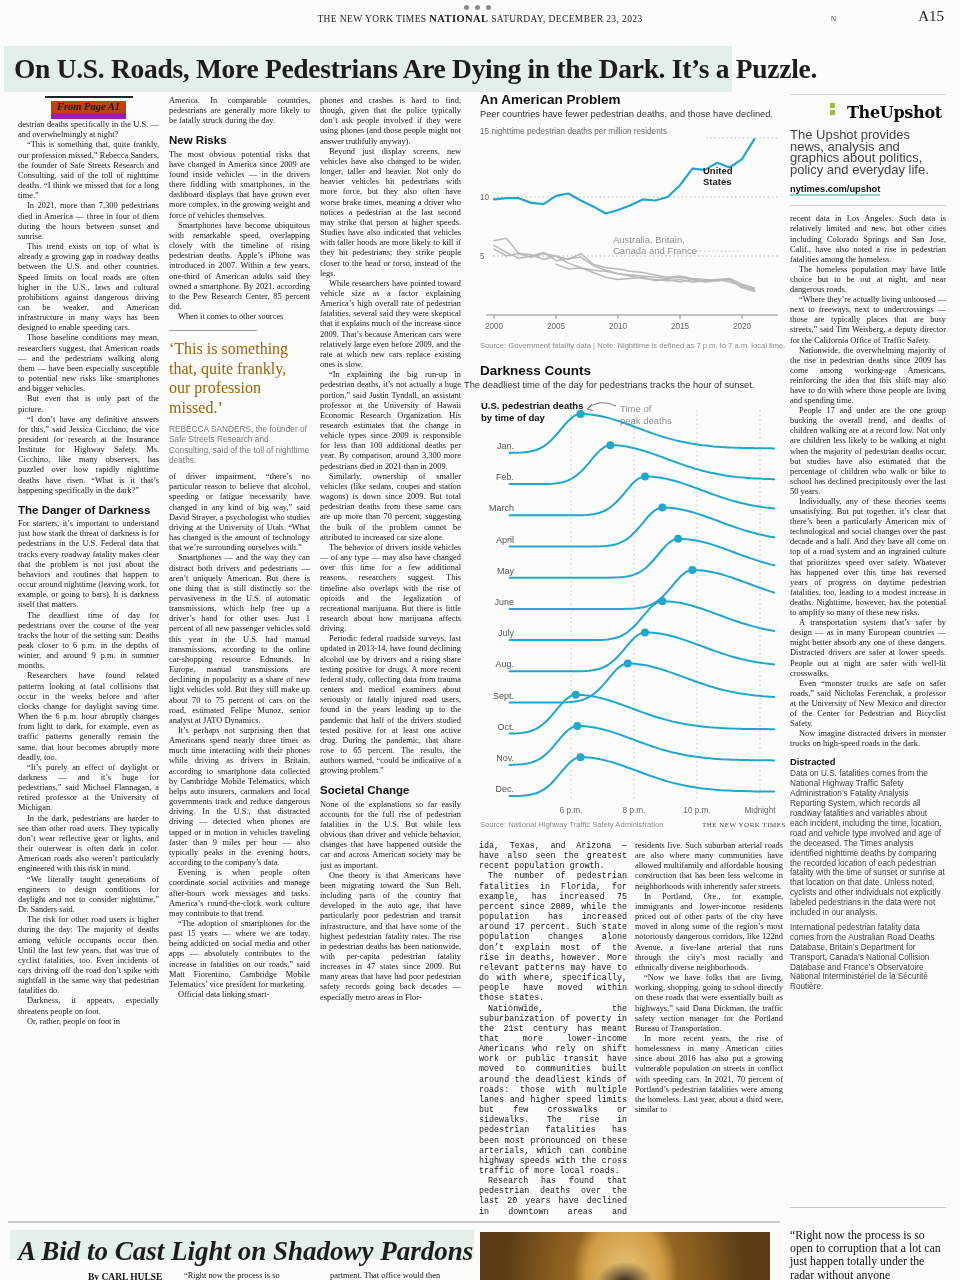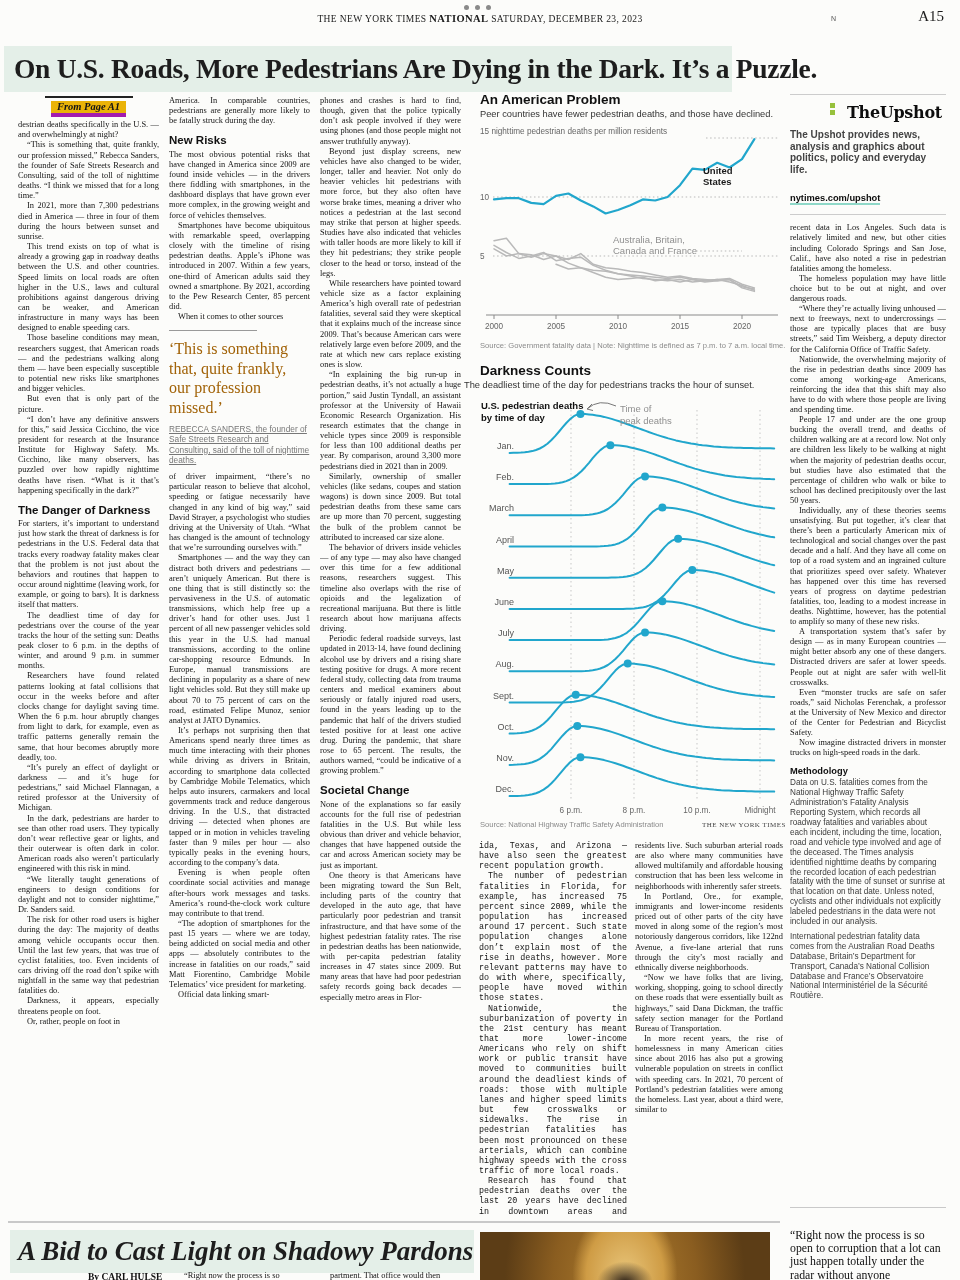--- a/index.html
+++ b/index.html
@@ -19,28 +19,28 @@
             color:#1d1d1d;letter-spacing:-0.3px;white-space:nowrap;}
   
   .col{position:absolute;top:96px;width:141px;height:1120px;overflow:hidden;
        font-size:8.4px;line-height:10.15px;text-align:justify;color:#141414;}
   .bp{margin:0;text-indent:9px;}
   .list > .bp:first-child{text-indent:0;}
   .subhead{font-family:"Liberation Sans",sans-serif;font-size:11.5px;margin:9px 0 4px;color:#111;}
   .subhead + .bp{text-indent:0;}
   .jump{text-align:center;margin-bottom:7px;}
   .jump-rule{width:88px;height:2px;background:#222;margin:0 auto 4px;}
-  .jump-label{font-style:italic;font-weight:bold;font-size:10.5px;background:#eab308;
-              border-bottom:4px solid #a21caf;padding:0 6px 1px;}
+  .jump-label{font-style:italic;font-weight:bold;font-size:10.5px;background:#c2410c;
+              border-bottom:6px solid #a21caf;padding:0 6px 1px;}
   
   .pq{margin:8px 0 7px;}
   .pq-rule{width:88px;height:1px;background:#999;margin:0 0 8px;}
   .pq-text{font-size:16px;line-height:19.5px;color:#a16207;margin:0 0 7px;text-align:left;}
   .pq-attr{font-family:"Liberation Sans",sans-serif;font-size:8.3px;line-height:10.2px;color:#777;
-           text-align:left;margin:0;text-decoration:underline;}
+           text-align:left;margin:0;}
   
   .chart-title{position:absolute;font-family:"Liberation Sans",sans-serif;font-weight:bold;
                font-size:13.5px;color:#111;}
   .chart-sub{position:absolute;font-family:"Liberation Sans",sans-serif;font-size:9.3px;color:#333;}
   .chart-src{position:absolute;font-family:"Liberation Sans",sans-serif;font-size:7.6px;color:#8a8a8a;}
   .nyt-credit{position:absolute;font-size:7px;letter-spacing:.5px;color:#444;}
   svg text{font-family:"Liberation Sans",sans-serif;}
   .grid{stroke:#b9b9b9;stroke-width:1;stroke-dasharray:1.5 2.6;fill:none;}
   .vgrid{stroke:#c7c7c7;stroke-width:1;stroke-dasharray:1.5 3;fill:none;}
   .axis{stroke:#8a8a8a;stroke-width:1;}
@@ -52,32 +52,32 @@
   .peak-dot{fill:#21a6cc;}
   .ylab{font-size:9.5px;font-weight:bold;fill:#111;}
   .arrow{fill:none;stroke:#777;stroke-width:1;}
   
   #upshot{position:absolute;left:790px;top:94px;width:156px;height:1112px;overflow:hidden;}
   .up-toprule{height:1px;background:#ccc;margin-bottom:8px;}
   .up-logo{display:flex;align-items:flex-start;gap:12px;margin-left:40px;}
   .up-squares{display:flex;flex-direction:column;gap:2px;}
   .up-squares i{width:5px;height:5px;background:#97c13c;}
   .up-word{font-family:"DejaVu Serif",serif;font-weight:bold;font-size:16px;letter-spacing:-0.3px;color:#0d0d0d;}
-  .up-tag{font-family:"Liberation Sans",sans-serif;font-size:10px;line-height:11.6px;color:#444;margin:7px 0 12px;font-weight:bold;}
+  .up-tag{font-family:"Liberation Sans",sans-serif;font-size:13px;line-height:11.6px;color:#444;margin:7px 0 3px;}
   .up-link{font-family:"Liberation Sans",sans-serif;font-weight:bold;font-size:9.3px;color:#0d0d0d;
            display:inline-block;border-bottom:2px solid #8fd8c8;text-decoration:none;}
   .up-div{height:1px;background:#ccc;margin:9px 0 8px;}
   .up-body{font-size:8.4px;line-height:10.1px;text-align:justify;color:#141414;}
   .meth-head{font-family:"Liberation Sans",sans-serif;font-weight:bold;font-size:9.3px;margin:8px 0 2px;}
   .meth{font-family:"Liberation Sans",sans-serif;}
   .meth .bp{font-size:8.2px;line-height:9.9px;color:#3c3c3c;text-indent:0;margin-bottom:5px;text-align:left;}
   
   .hrule-left{position:absolute;left:8px;top:1221px;width:772px;height:1.5px;background:#c9c9c9;}
   .hrule-up{position:absolute;left:790px;top:1207px;width:156px;height:1px;background:#c9c9c9;}
-  .b-headline{position:absolute;left:10px;top:1230px;width:464px;height:43px;background:#e4efe8;
+  .b-headline{position:absolute;left:10px;top:1230px;width:464px;height:29px;background:#e4efe8;
               font-style:italic;font-weight:bold;font-size:27px;line-height:43px;padding-left:8px;
               box-sizing:border-box;color:#1d1d1d;white-space:nowrap;}
   .b-byline{position:absolute;left:88px;top:1272px;font-weight:bold;font-size:9.5px;}
   .b-snip{position:absolute;top:1271px;width:138px;font-size:8.4px;line-height:10.1px;text-align:justify;}
   .b-photo{position:absolute;left:480px;top:1232px;width:290px;height:48px;
      background:
        radial-gradient(ellipse 40px 30px at 50% 105%, #2e2117 0%, rgba(46,33,23,0) 70%),
        radial-gradient(ellipse 70px 95px at 50% 90%, #e8c57a 0%, #cf9c45 55%, rgba(207,156,69,0) 75%),
        radial-gradient(ellipse 120px 160px at 50% 100%, #b07f2f 0%, #8a5d20 60%, #5c3d16 100%),
        linear-gradient(90deg,#3a2a12,#6b4a1d 30%,#6b4a1d 70%,#3a2a12);}
@@ -281,30 +281,30 @@
           <i></i>
           <i></i>
         </span>
       <span class="up-word">TheUpshot</span>
     </div>
     <p class="up-tag">The Upshot provides news, analysis and graphics about politics, policy and everyday life.</p>
     <a class="up-link" href="#">nytimes.com/upshot</a>
     <div class="up-div"></div>
     <div class="up-body list">
         <p class="bp">recent data in Los Angeles. Such data is relatively limited and new, but other cities including Colorado Springs and San Jose, Calif., have also noted a rise in pedestrian fatalities among the homeless.</p>
-        <p class="bp">The homeless population may have little choice but to be out at night, and over dangerous roads.</p>
+        <p class="bp">The homeless population may have little choice but to be out at night, and near dangerous roads.</p>
         <p class="bp">“Where they’re actually living unhoused — next to freeways, next to undercrossings — those are typically places that are busy streets,” said Tim Weisberg, a deputy director for the California Office of Traffic Safety.</p>
         <p class="bp">Nationwide, the overwhelming majority of the rise in pedestrian deaths since 2009 has come among working-age Americans, reinforcing the idea that this shift may also have to do with where those people are living and spending time.</p>
         <p class="bp">People 17 and under are the one group bucking the overall trend, and deaths of children walking are at a record low. Not only are children less likely to be walking at night when the majority of pedestrian deaths occur, but studies have also estimated that the percentage of children who walk or bike to school has declined precipitously over the last 50 years.</p>
         <p class="bp">Individually, any of these theories seems unsatisfying. But put together, it’s clear that there’s been a particularly American mix of technological and social changes over the past decade and a half. And they have all come on top of a road system and an ingrained culture that prioritizes speed over safety. Whatever has happened over this time has reversed years of progress on daytime pedestrian fatalities, too, leading to a modest increase in deaths. Nighttime, however, has the potential to amplify so many of these new risks.</p>
         <p class="bp">A transportation system that’s safer by design — as in many European countries — might better absorb any one of these dangers. Distracted drivers are safer at lower speeds. People out at night are safer with well-lit crosswalks.</p>
         <p class="bp">Even “monster trucks are safe on safer roads,” said Nicholas Ferenchak, a professor at the University of New Mexico and director of the Center for Pedestrian and Bicyclist Safety.</p>
         <p class="bp">Now imagine distracted drivers in monster trucks on high-speed roads in the dark.</p>
       </div>
-    <div class="meth-head">Methodology</div>
+    <div class="meth-head">Distracted</div>
     <div class="meth list">
         <p class="bp">Data on U.S. fatalities comes from the National Highway Traffic Safety Administration’s Fatality Analysis Reporting System, which records all roadway fatalities and variables about each incident, including the time, location, road and vehicle type involved and age of the deceased. The Times analysis identified nighttime deaths by comparing the recorded location of each pedestrian fatality with the time of sunset or sunrise at that location on that date. Unless noted, cyclists and other individuals not explicitly labeled pedestrians in the data were not included in our analysis.</p>
         <p class="bp">International pedestrian fatality data comes from the Australian Road Deaths Database, Britain’s Department for Transport, Canada’s National Collision Database and France’s Observatoire National Interministériel de la Sécurité Routière.</p>
       </div>
   </div>
 
   <div class="hrule-left"></div>
   <div class="hrule-up"></div>
   <div class="b-headline">A Bid to Cast Light on Shadowy Pardons</div>
   <div class="b-byline">By CARL HULSE</div>

